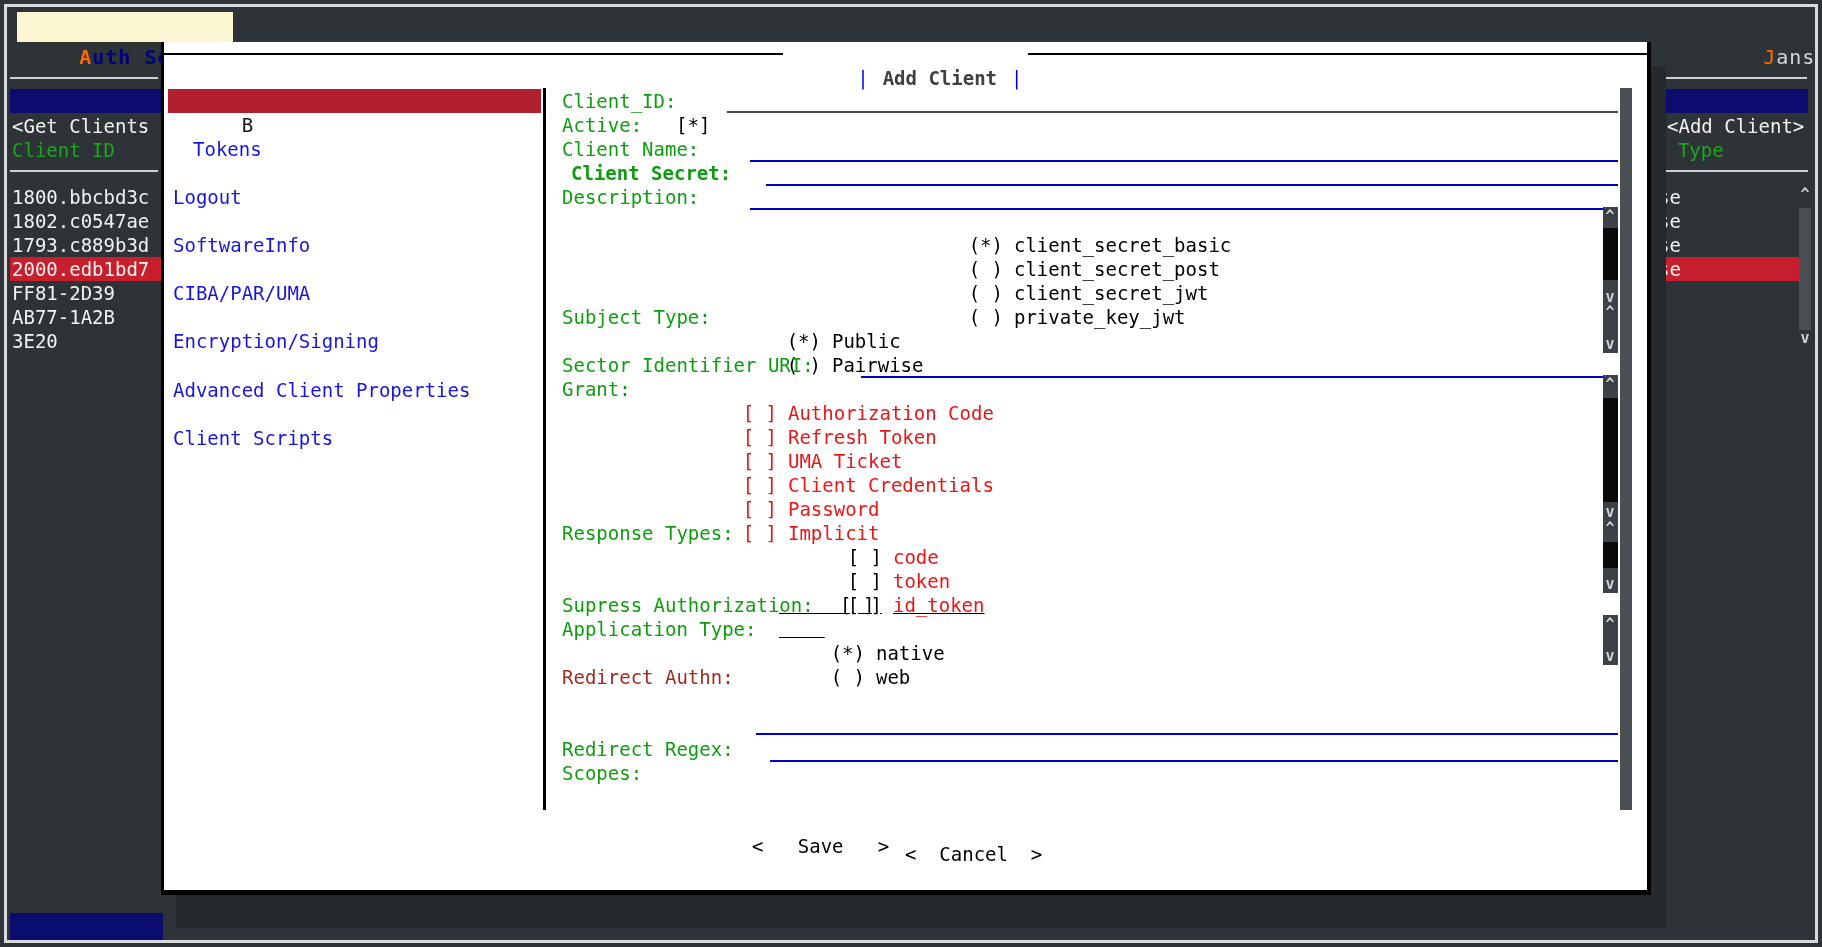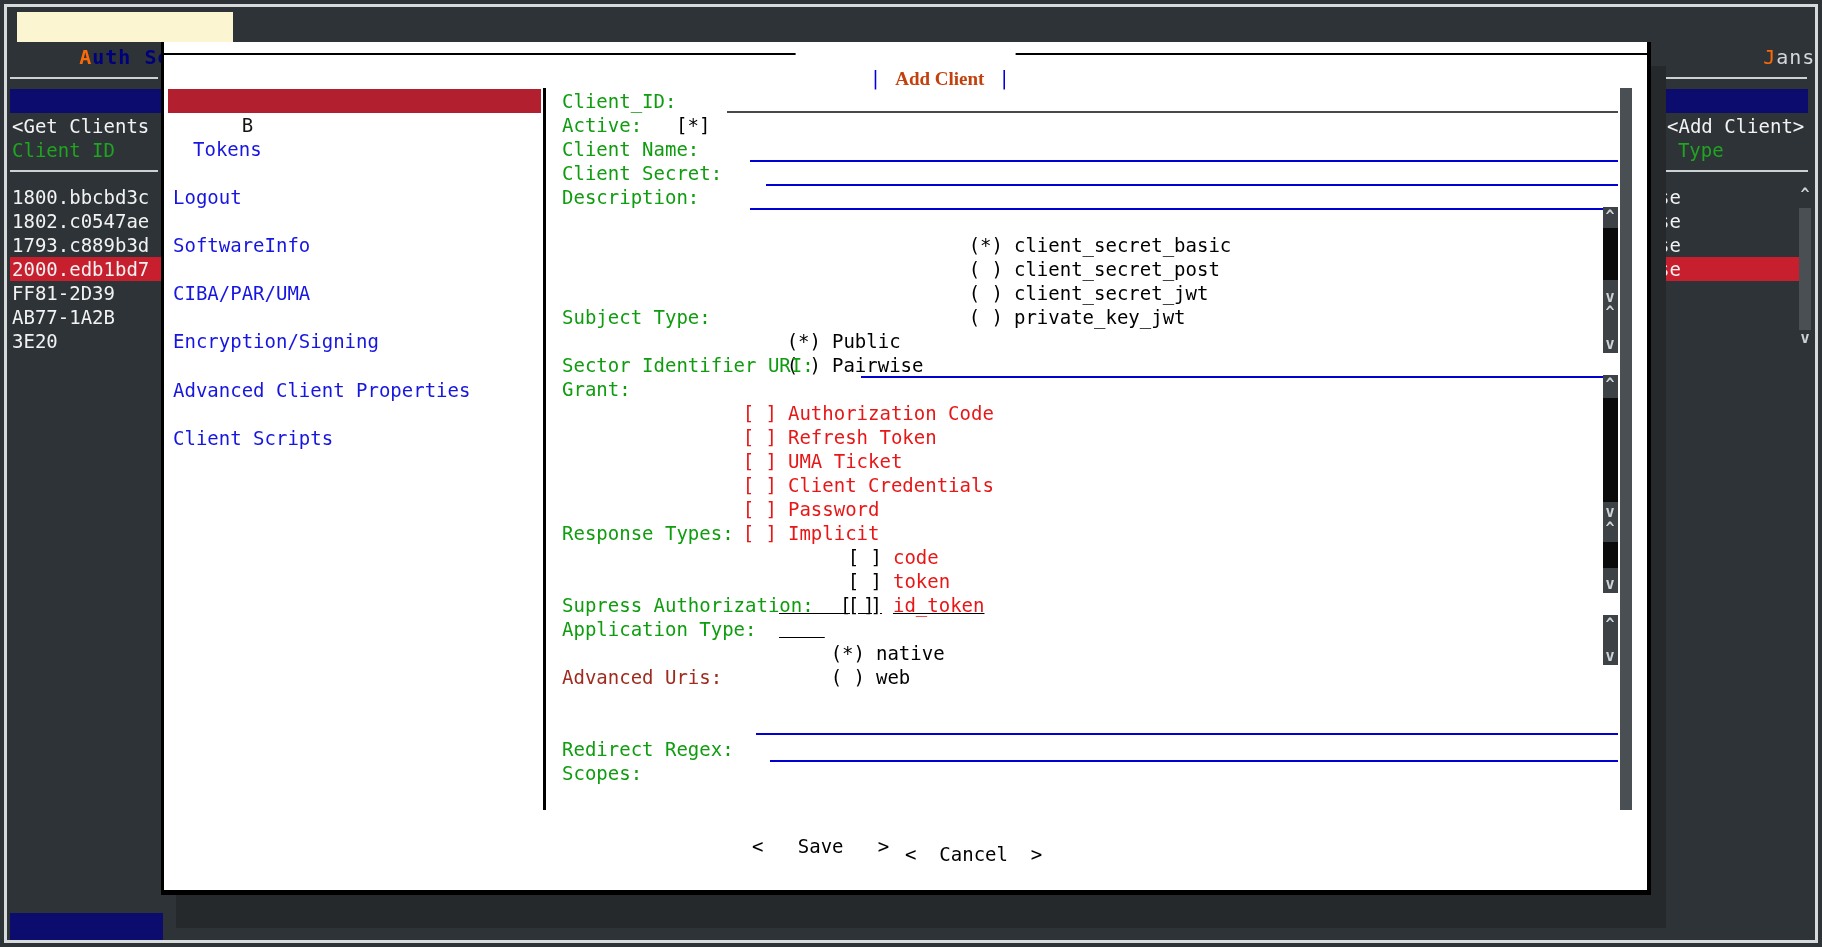--- a/index.html
+++ b/index.html
@@ -85,21 +85,21 @@
   <div style="position:absolute;left:1799px;top:208px;width:12px;height:122px;background:#4a4f54;"></div>
   <div class="parr" style="left:1795px;top:330px;">v</div>
 
   <div class="shadow" style="left:1651px;top:66px;width:15px;height:862px;"></div>
   <div class="shadow" style="left:176px;top:895px;width:1490px;height:33px;"></div>
 
   <div id="dialog">
 
     <div style="position:absolute;left:0;top:11px;width:1483px;height:2px;background:#000;"></div>
     <div class="row" style="left:50%;top:0;transform:translateX(-50%);background:#fff;padding:0 6px;">
-      <span style="color:#0000e0;">|</span><span style="color:#c2410c;font-weight:bold;padding:0 14px;font-family:Liberation Serif, serif;">Add Client</span><span style="color:#0000e0;">|</span>
+      <span style="color:#0000e0;">|</span><span style="color:#404040;font-weight:bold;padding:0 14px;">Add Client</span><span style="color:#0000e0;">|</span>
     </div>
 
     <div class="sbitem" style="top:47px;background:#b22030;">
       <span style="color:#141414;">B</span><span style="color:#fff;">asic</span>
     </div>
     <div class="sbitem bluelink" style="top:95px;margin-left:20px;">Tokens</div>
     <div class="sbitem bluelink" style="top:143px;">Logout</div>
     <div class="sbitem bluelink" style="top:191px;">SoftwareInfo</div>
     <div class="sbitem bluelink" style="top:239px;">CIBA/PAR/UMA</div>
     <div class="sbitem bluelink" style="top:287px;">Encryption/Signing</div>
@@ -110,21 +110,21 @@
 
     <div class="row green" style="left:398px;top:47px;">Client_ID:</div>
     <div class="uline gray" style="left:563px;top:69px;width:891px;"></div>
 
     <div class="row green" style="left:398px;top:71px;">Active:</div>
     <div class="row black" style="left:512px;top:71px;">[*]</div>
 
     <div class="row green" style="left:398px;top:95px;">Client Name:</div>
     <div class="uline" style="left:586px;top:118px;width:868px;"></div>
 
-    <div class="row green" style="left:398px;top:119px;">Client Secret:</div>
+    <div class="row green" style="left:407px;top:119px;font-weight:bold;">Client Secret:</div>
     <div class="uline" style="left:602px;top:142px;width:852px;"></div>
 
     <div class="row green" style="left:398px;top:143px;">Description:</div>
     <div class="uline" style="left:586px;top:166px;width:868px;"></div>
 
     <div class="row" style="left:736px;top:167px;">
       <span class="mk black">(*)</span><span class="black">client_secret_basic</span>
     </div>
     <div class="row" style="left:736px;top:191px;">
       <span class="mk black">( )</span><span class="black">client_secret_post</span>
@@ -200,21 +200,21 @@
     <div class="row" style="left:598px;top:575px;">
       <span class="mk black">(*)</span><span class="black">native</span>
     </div>
     <div class="row" style="left:598px;top:599px;">
       <span class="mk black">( )</span><span class="black">web</span>
     </div>
     <div class="indcol" style="top:573px;height:50px;"></div>
     <div class="arr" style="top:574px;">^</div>
     <div class="arr" style="top:606px;">v</div>
 
-    <div class="row maroon" style="left:398px;top:623px;">Advanced Uris:</div>
+    <div class="row maroon" style="left:398px;top:623px;">Redirect Authn:</div>
     <div style="position:absolute;left:592px;top:647px;width:862px;height:46px;"></div>
     <div class="uline" style="left:592px;top:691px;width:862px;"></div>
 
     <div class="row green" style="left:398px;top:695px;">Redirect Regex:</div>
     <div class="uline" style="left:606px;top:718px;width:848px;"></div>
 
     <div class="row green" style="left:398px;top:719px;">Scopes:</div>
 
     <div style="position:absolute;left:1456px;top:46px;width:12px;height:722px;background:#4a4f54;"></div>
 

